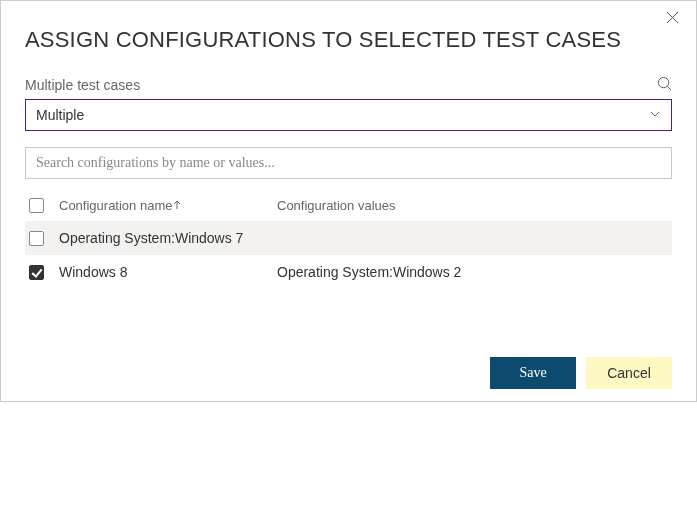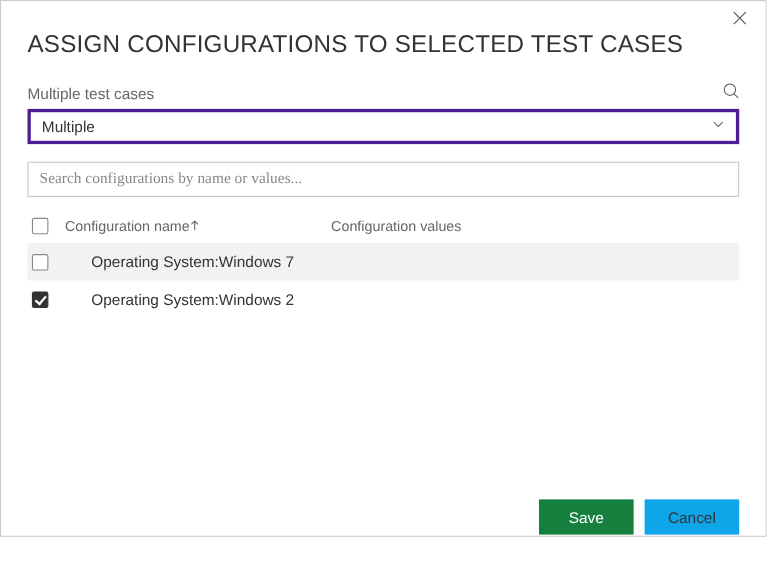--- a/index.html
+++ b/index.html
@@ -1,45 +1,45 @@
 <!DOCTYPE html>
 <html><head>
 <meta charset="utf-8">
 <style>
   * { box-sizing: border-box; margin: 0; padding: 0; }
   html, body { width: 697px; height: 513px; font-family: "Segoe UI", Arial, sans-serif; color: #333; background: #fff; }
-  .dialog { width: 697px; height: 488px; border: 1px solid #ccc; position: relative; display: flex; flex-direction: column; padding: 12px 24px 1px 24px; }
+  .dialog { width: 697px; height: 402px; border: 1px solid #ccc; position: relative; display: flex; flex-direction: column; padding: 12px 24px 12px 24px; }
   .close-btn { position: absolute; top: 8px; right: 14px; width: 20px; height: 20px; display: flex; align-items: center; justify-content: center; cursor: pointer; color: #555; }
   .close-btn svg { width: 13px; height: 13px; stroke: #555; stroke-width: 1; }
   .title { font-size: 22px; font-weight: 300; letter-spacing: 0.2px; color: #333; margin-top: 14px; margin-bottom: 24px; }
   .subhead-row { display: flex; align-items: center; justify-content: space-between; margin-bottom: 6px; }
   .subhead { font-size: 14px; color: #666; font-weight: 400; }
   .search-icon { width: 16px; height: 16px; color: #666; display: flex; align-items: center; justify-content: center; cursor: pointer; }
   .search-icon svg { width: 15px; height: 15px; stroke: #555; fill: none; stroke-width: 1; }
-  .dropdown { border: 3px solid #4c1d95; height: 32px; display: flex; align-items: center; justify-content: space-between; padding: 0 10px; cursor: pointer; margin-bottom: 16px; background: #fff; }
+  .dropdown { border: 1px solid #4c1d95; height: 32px; display: flex; align-items: center; justify-content: space-between; padding: 0 10px; cursor: pointer; margin-bottom: 16px; background: #fff; }
   .dropdown-text { font-size: 14px; color: #333; }
   .chevron svg { width: 12px; height: 12px; stroke: #666; stroke-width: 1; fill: none; }
   .search-box { border: 1px solid #c8c8c8; height: 32px; display: flex; align-items: center; padding: 0 10px; margin-bottom: 10px; }
   .search-input { border: none; outline: none; width: 100%; font-size: 14px; color: #333; font-family: Liberation Serif, serif; }
   .search-input::placeholder { color: #888; }
   .table { width: 100%; }
   .thead { display: flex; align-items: center; height: 32px; font-size: 13px; color: #666; border-bottom: 0px solid transparent; }
   .col-check { width: 34px; display: flex; align-items: center; justify-content: flex-start; padding-left: 4px; }
   .col-name { width: 218px; display: flex; align-items: flex-end; gap: 0; }
-  .col-values { flex: 1; display: flex; align-items: center; margin-left: 24px; }
+  .col-values { flex: 1; display: flex; align-items: center; }
   .sort-arrow svg { width: 10px; height: 10px; stroke: #666; stroke-width: 1; fill: none; }
   .row { display: flex; align-items: center; height: 34px; font-size: 14px; color: #333; }
   .row.hover { background: #f3f2f1; }
   input[type="checkbox"].cb { appearance: none; width: 15px; height: 15px; border: 1px solid #888; background: #fff; border-radius: 2px; cursor: pointer; position: relative; }
   input[type="checkbox"].cb:checked { background: #333; border-color: #333; }
   input[type="checkbox"].cb:checked::after { content: ""; position: absolute; left: 4px; top: 1px; width: 4px; height: 8px; border: solid #fff; border-width: 0 2px 2px 0; transform: rotate(40deg); }
   .footer { margin-top: auto; display: flex; justify-content: flex-end; gap: 10px; padding-top: 10px; }
   .btn { min-width: 86px; height: 32px; border: none; font-size: 14px; font-family: inherit; cursor: pointer; padding: 0 18px; }
-  .btn-primary { background: #15803d; color: #fff; }
-  .btn-secondary { background: #0ea5e9; color: #333; }
+  .btn-primary { background: #0c4a6e; color: #fff; font-family: Liberation Serif, serif; }
+  .btn-secondary { background: #fef9c3; color: #333; }
 </style>
 </head>
 <body>
 
 <div class="dialog">
 
   <div class="close-btn">
     <span>
       <svg viewBox="0 0 13 13">
           <line x1="1" y1="1" x2="12" y2="12"></line>
@@ -98,20 +98,21 @@
       <div class="col-check">
         <input type="checkbox" class="cb" style="">
       </div>
       <div class="col-values">Operating System:Windows 7</div>
     </div>
 
     <div class="row">
       <div class="col-check">
         <input type="checkbox" class="cb" checked="" style="">
       </div>
+      <div class="col-name">Windows 8</div>
       <div class="col-values">Operating System:Windows 2</div>
     </div>
   </div>
 
   <div class="footer">
     <button class="btn btn-primary">Save</button>
     <button class="btn btn-secondary">Cancel</button>
   </div>
 
 </div>

